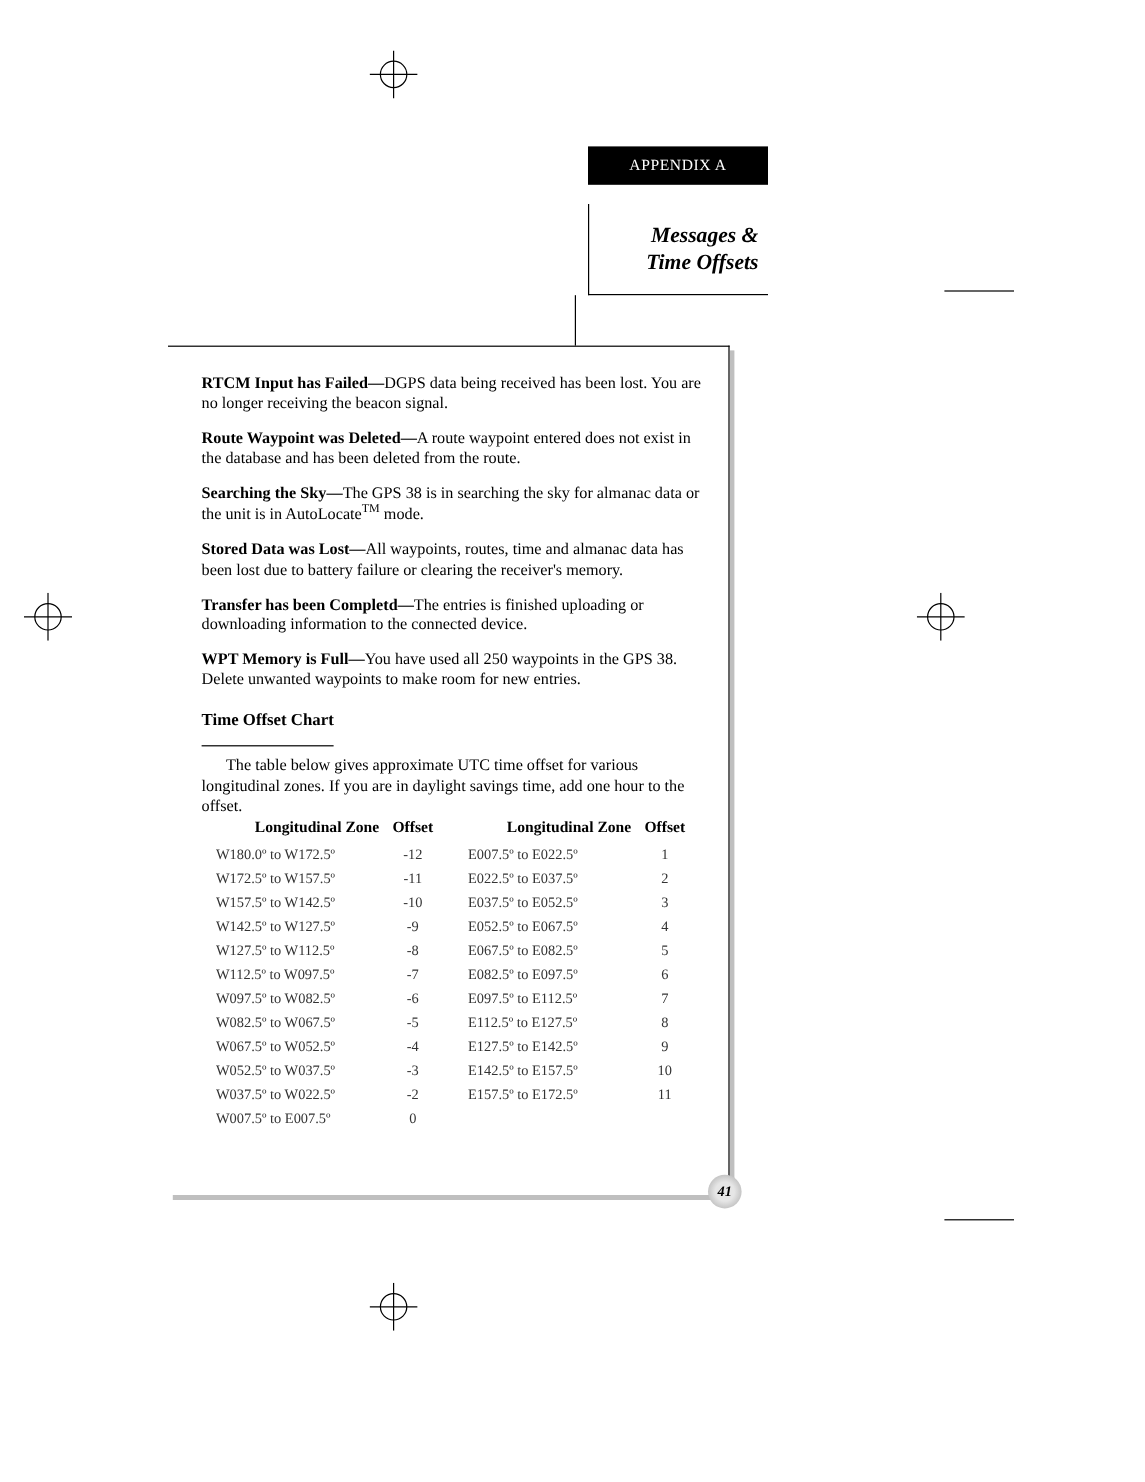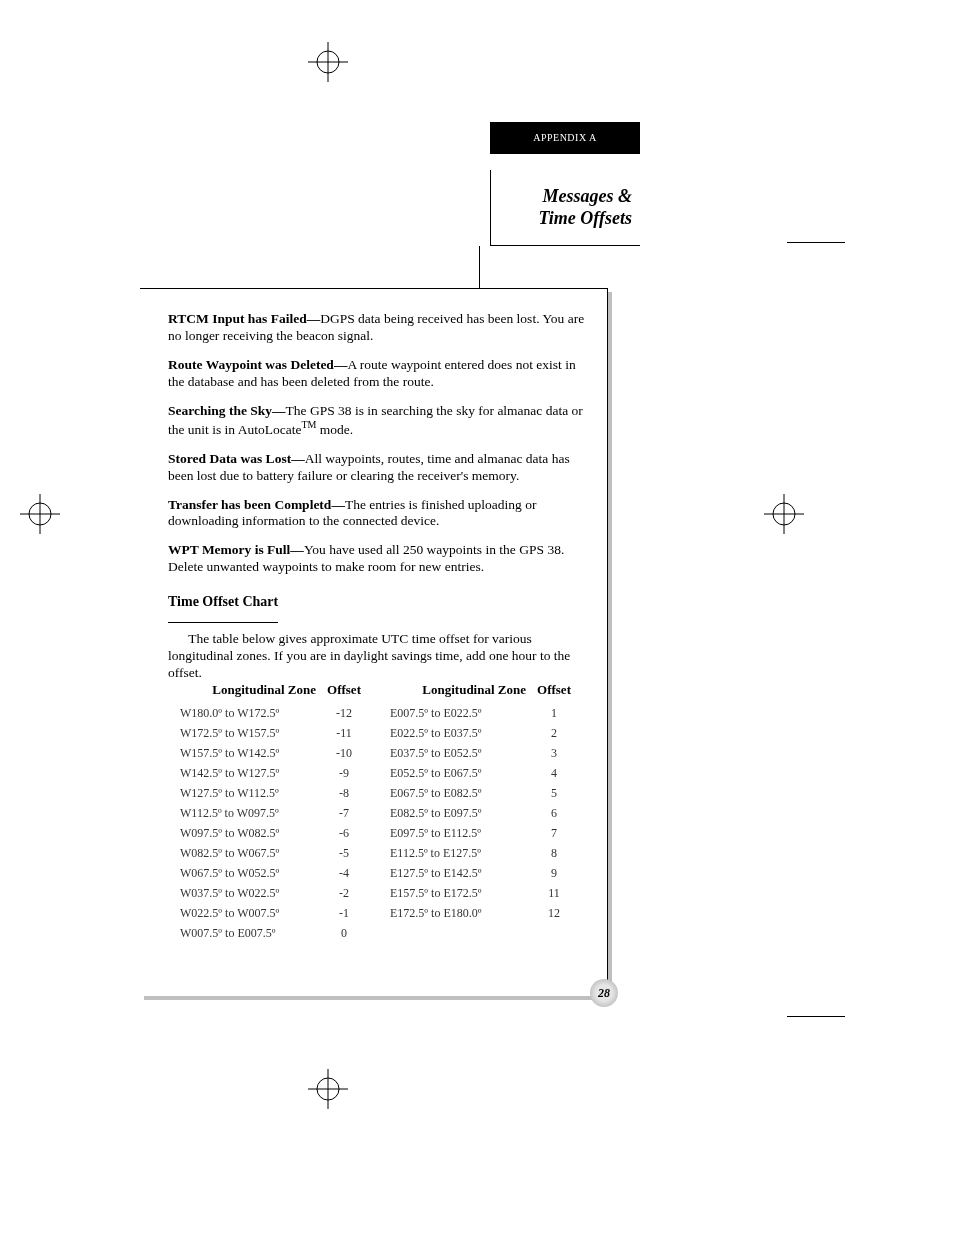--- a/index.html
+++ b/index.html
@@ -25,21 +25,21 @@
   
   .appendix-tab {
     position: absolute;
     right: 314px;
     top: 122px;
     width: 150px;
     height: 32px;
     background: #000;
     color: #fff;
     font-family: "Times New Roman", serif;
-    font-size: 10px;
+    font-size: 13px;
     letter-spacing: 0.5px;
     text-align: center;
     line-height: 32px;
   }
   
   .section-label {
     position: absolute;
     right: 314px;
     top: 170px;
     width: 150px;
@@ -297,43 +297,43 @@
             <td class="off">8</td>
           </tr>
           <tr>
             <td class="zone">W067.5º to W052.5º</td>
             <td class="off">-4</td>
             <td class="gap"></td>
             <td class="zone">E127.5º to E142.5º</td>
             <td class="off">9</td>
           </tr>
           <tr>
+            <td class="zone">W052.5º to W037.5º</td>
+            <td class="off">-3</td>
+            <td class="gap"></td>
+            <td class="zone">E142.5º to E157.5º</td>
+            <td class="off">10</td>
+          </tr>
+          <tr>
             <td class="zone">W037.5º to W022.5º</td>
             <td class="off">-2</td>
             <td class="gap"></td>
             <td class="zone">E157.5º to E172.5º</td>
             <td class="off">11</td>
           </tr>
           <tr>
-            <td class="zone">W022.5º to W007.5º</td>
-            <td class="off">-1</td>
-            <td class="gap"></td>
-            <td class="zone">E172.5º to E180.0º</td>
-            <td class="off">12</td>
-          </tr>
-          <tr>
             <td class="zone">W007.5º to E007.5º</td>
             <td class="off">0</td>
             <td class="gap"></td>
             <td class="zone"></td>
             <td class="off"></td>
           </tr>
         </tbody>
     </table>
 
   </div>
 
   <div class="page-num">
     <span class="circle"></span>
-    <span class="n">28</span>
+    <span class="n">41</span>
   </div>
 
 </div>
 
 </body></html>

